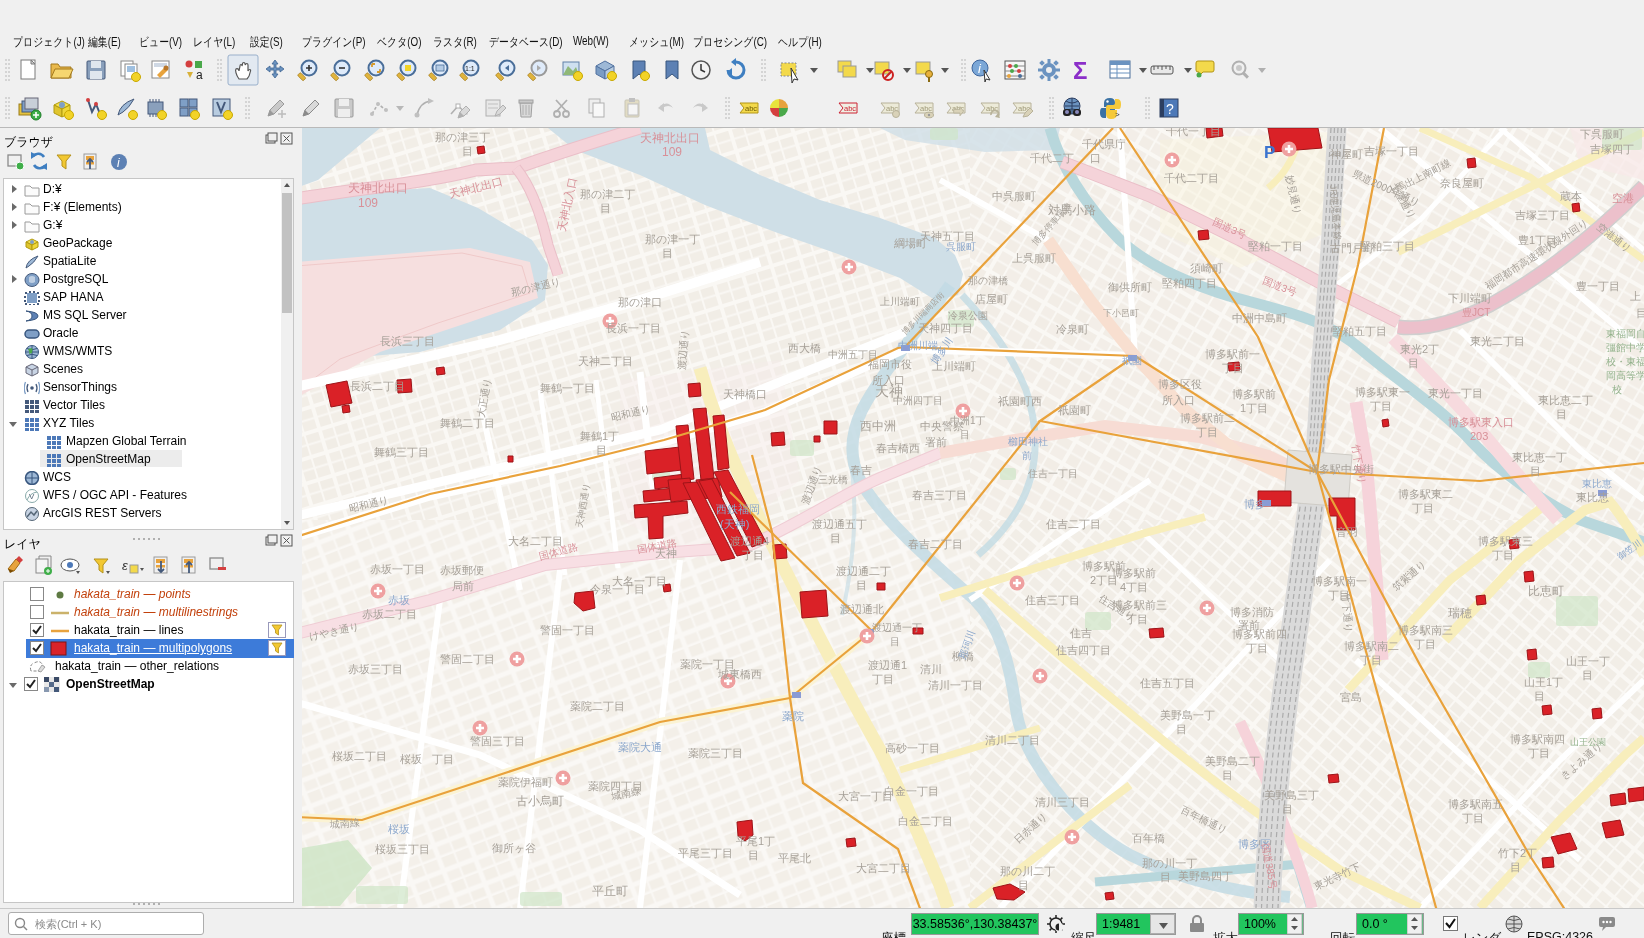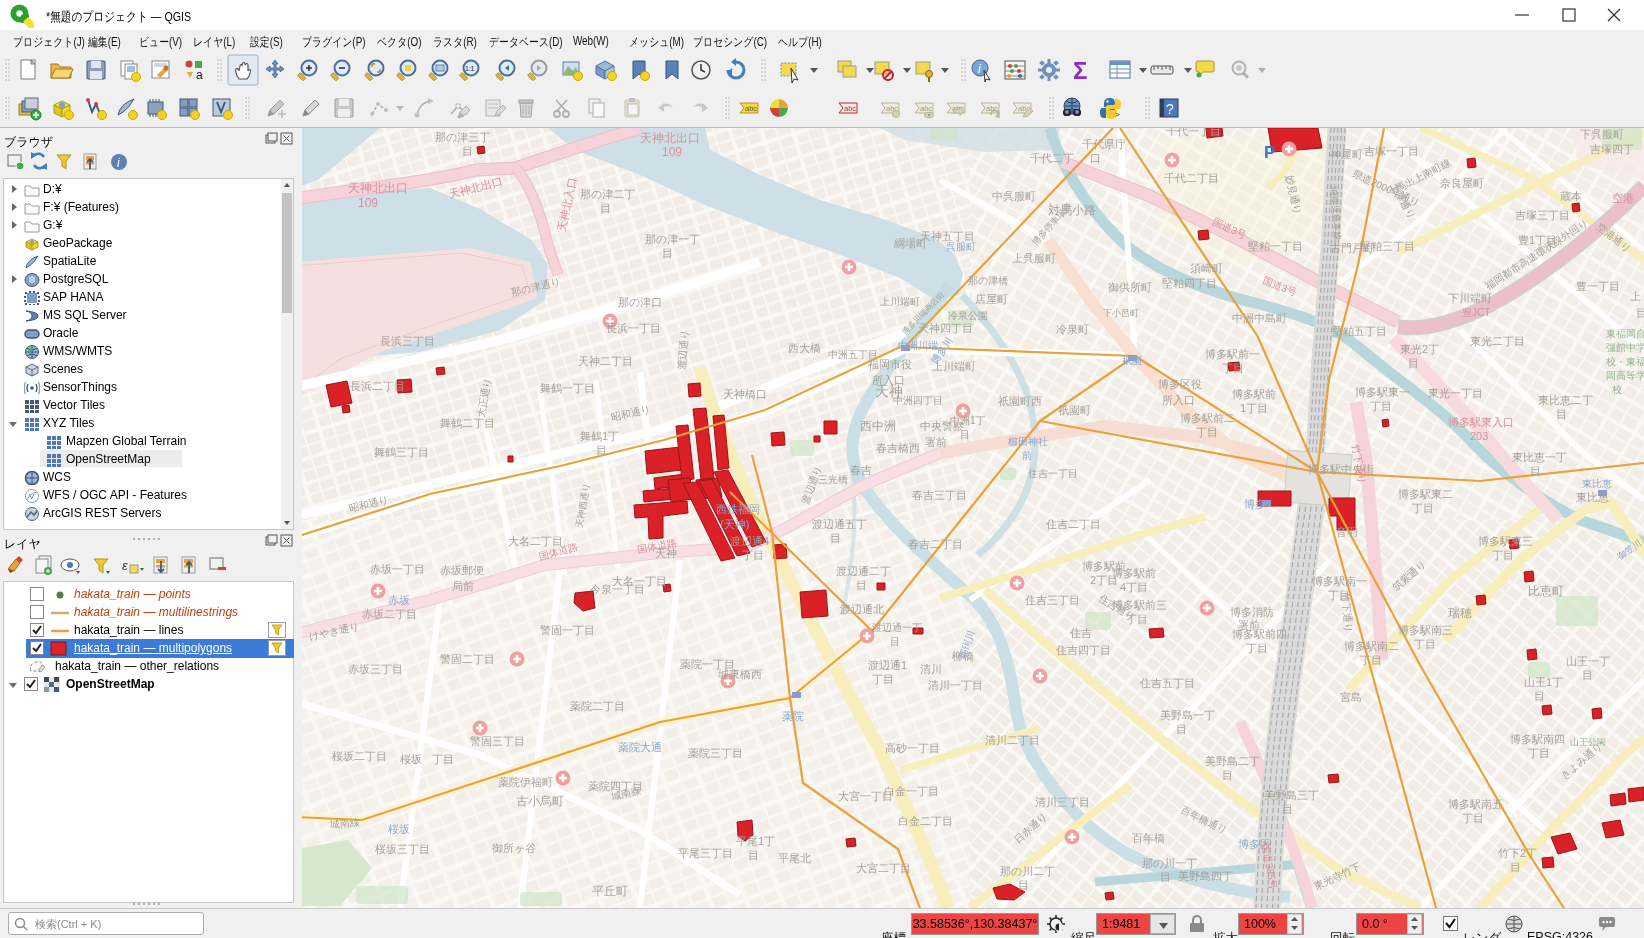--- a/index.html
+++ b/index.html
@@ -5,48 +5,29 @@
 * { margin:0; padding:0; box-sizing:border-box; }
 html,body { width:1644px; height:938px; overflow:hidden; font-family:"Liberation Sans",sans-serif; background:#fff;}
 #win { position:relative; width:1644px; height:938px; background:#f0f0f0; }
 #titlebar { position:absolute; left:0; top:0; width:1644px; height:30px; background:#ffffff; }
 #titletext { position:absolute; left:46px; top:8px; font-size:13px; color:#000; display:inline-block; transform:scaleX(0.82); transform-origin:0 0; white-space:nowrap; }
 #menubar { position:absolute; left:0; top:30px; width:1644px; height:22px; background:#f0f0f0; }
 .mi { position:absolute; top:4px; font-size:12px; color:#111; display:inline-block; transform:scaleX(0.82); transform-origin:0 0; white-space:nowrap; }
 #leftdock { position:absolute; left:0; top:128px; width:296px; height:780px; background:#f0f0f0; }
 .trow { position:absolute; font-size:12px; color:#000; white-space:nowrap; height:18px;}
 #statusbar { position:absolute; left:0; top:908px; width:1644px; height:30px; background:#f0f0f0; border-top:1px solid #c9c9c9; }
-.sbox { position:absolute; top:4px; height:22px; background:#ef4444; border:1px solid #999; font-size:12.5px; color:#000; }
+.sbox { position:absolute; top:4px; height:22px; background:#22c55e; border:1px solid #999; font-size:12.5px; color:#000; }
 .slab { position:absolute; top:9px; font-size:12.5px; color:#111;margin-top:12px; }
 #mapwrap { position:absolute; left:296px; top:128px; width:1348px; height:780px; background:#f6f3ee; overflow:hidden; }
 svg text { font-family:"Liberation Sans",sans-serif; }
 .itx { font-style:italic; color:#c2410c; }
 </style>
 </head>
 <body>
 <div id="win">
-<div id="titlebar">
-  <svg width="26" height="26" style="position:absolute;left:8px;top:2px" viewBox="0 0 26 26">
-    <circle cx="11.5" cy="11.5" r="9" fill="#2ca02c"></circle>
-    <circle cx="11.5" cy="11.5" r="3.2" fill="#fff"></circle>
-    <rect x="13" y="13" width="8" height="8" fill="#2ca02c"></rect>
-    <path d="M15 20 L20 15 L26 21 L26 26 L21 26 Z" fill="#f4e32c"></path>
-    <rect x="18" y="18" width="6" height="6" fill="#f4e32c" transform="rotate(45 21 21)"></rect>
-  </svg>
-  <div id="titletext">*無題のプロジェクト — QGIS</div>
-  <svg style="position:absolute;right:99px;top:0" width="46" height="30">
-        <line x1="16" y1="15" x2="30" y2="15" stroke="#333" stroke-width="1.2"></line>
-      </svg>
-  <svg style="position:absolute;right:52px;top:0" width="46" height="30">
-        <rect x="17" y="9" width="12" height="12" fill="none" stroke="#333" stroke-width="1.2"></rect>
-      </svg>
-  <svg style="position:absolute;right:7px;top:0" width="46" height="30">
-        <path d="M17 9 L29 21 M29 9 L17 21" stroke="#333" stroke-width="1.2"></path>
-      </svg>
-</div>
 <div id="menubar">
   <span class="mi" style="left:13px">プロジェクト(J)</span>
   <span class="mi" style="left:88px">編集(E)</span>
   <span class="mi" style="left:139px">ビュー(V)</span>
   <span class="mi" style="left:193px">レイヤ(L)</span>
   <span class="mi" style="left:250px">設定(S)</span>
   <span class="mi" style="left:302px">プラグイン(P)</span>
   <span class="mi" style="left:377px">ベクタ(O)</span>
   <span class="mi" style="left:433px">ラスタ(R)</span>
   <span class="mi" style="left:489px">データベース(D)</span>
@@ -1072,21 +1053,21 @@
       <svg style="position:absolute;left:24px;top:55px" width="16" height="14">
         <path d="M1 3 L6 3 L8 5 L15 5 L15 13 L1 13 Z" fill="#fbfbfb" stroke="#9a9a9a"></path>
       </svg>
       <div class="trow" style="left:43px;top:54px">D:¥</div>
       <svg style="position:absolute;left:9px;top:74px" width="10" height="10">
         <path d="M3 1 L8 5 L3 9 Z" fill="#6a6a6a"></path>
       </svg>
       <svg style="position:absolute;left:24px;top:73px" width="16" height="14">
         <path d="M1 3 L6 3 L8 5 L15 5 L15 13 L1 13 Z" fill="#fbfbfb" stroke="#9a9a9a"></path>
       </svg>
-      <div class="trow" style="left:43px;top:72px">F:¥ (Features)</div>
+      <div class="trow" style="left:43px;top:72px">F:¥ (Elements)</div>
       <svg style="position:absolute;left:9px;top:92px" width="10" height="10">
         <path d="M3 1 L8 5 L3 9 Z" fill="#6a6a6a"></path>
       </svg>
       <svg style="position:absolute;left:24px;top:91px" width="16" height="14">
         <path d="M1 3 L6 3 L8 5 L15 5 L15 13 L1 13 Z" fill="#fbfbfb" stroke="#9a9a9a"></path>
       </svg>
       <div class="trow" style="left:43px;top:90px">G:¥</div>
       <svg style="position:absolute;left:24px;top:109px" width="16" height="14">
         <path d="M2 5 L8 2 L14 5 L8 8 Z" fill="#f6e14c" stroke="#b09a10"></path>
         <path d="M2 5 L8 8 L8 13 L2 10 Z" fill="#e0c52e" stroke="#b09a10"></path>

